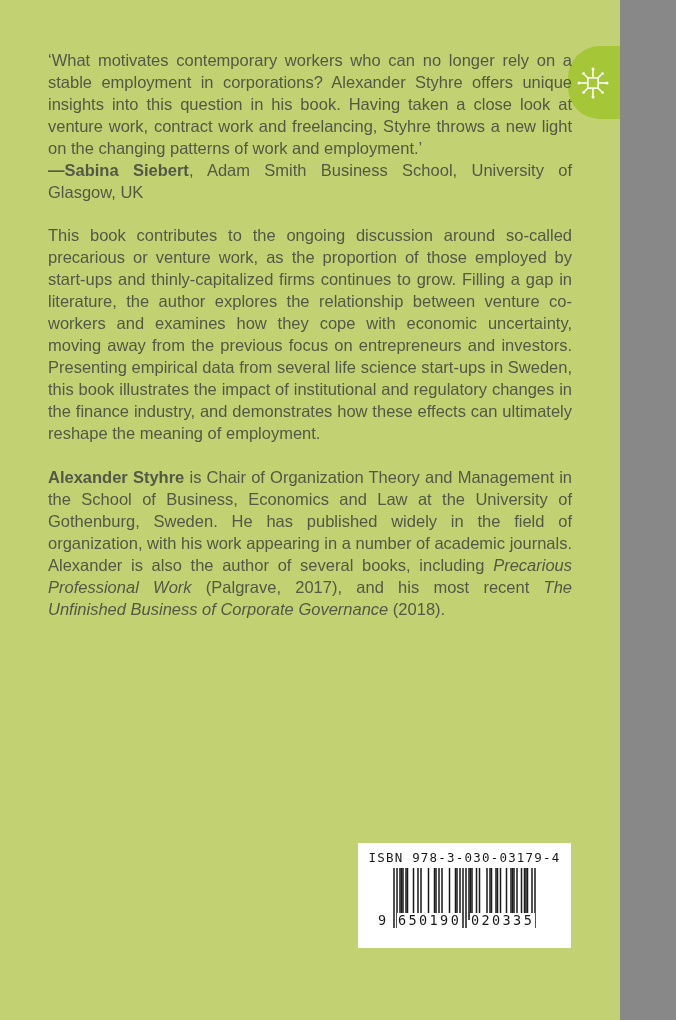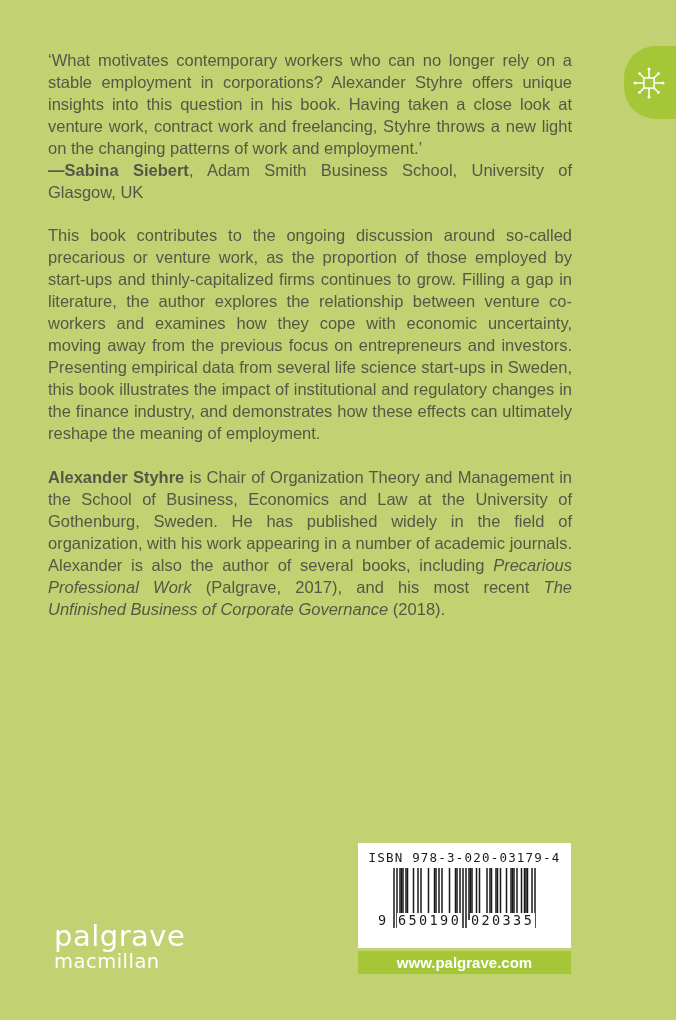--- a/index.html
+++ b/index.html
@@ -1,18 +1,18 @@
 <!DOCTYPE html>
 <html style="--background: #c2d171; --accent: #a5c637; --body-text: #545847; --barcode-bg: #ffffff; --barcode-text: #1a1a1a; --logo-text: #ffffff;"><head>
 <meta charset="utf-8">
 <style>
   html,body{margin:0;padding:0;background:#888;}
   .cover{
     position:relative;
-    width:676px;height:1020px;
+    width:620px;height:1020px;
     background:var(--background,#c2d171);
     overflow:hidden;
     font-family:"Liberation Sans",sans-serif;
   }
   
   .badge{
     position:absolute;right:0;top:46px;
     width:52px;height:73px;
     background:var(--accent,#a5c637);
     border-radius:32px 0 0 32px;
@@ -99,21 +99,21 @@
   </div>
 
   <div class="copy">
     <p>‘What motivates contemporary workers who can no longer rely on a stable employment in corporations? Alexander Styhre offers unique insights into this question in his book. Having taken a close look at venture work, contract work and freelancing, Styhre throws a new light on the changing patterns of work and employment.’</p>
     <p class="attribution"><span style="font-weight: 700;">—Sabina Siebert</span><span>, Adam Smith Business School, University of Glasgow, UK</span></p>
     <p class="gap">This book contributes to the ongoing discussion around so-called precarious or venture work, as the proportion of those employed by start-ups and thinly-capitalized firms continues to grow. Filling a gap in literature, the author explores the relationship between venture co-workers and examines how they cope with economic uncertainty, moving away from the previous focus on entrepreneurs and investors. Presenting empirical data from several life science start-ups in Sweden, this book illustrates the impact of institutional and regulatory changes in the finance industry, and demonstrates how these effects can ultimately reshape the meaning of employment.</p>
     <p><span style="font-weight: 700;">Alexander Styhre</span><span> is Chair of Organization Theory and Management in the School of Business, Economics and Law at the University of Gothenburg, Sweden. He has published widely in the field of organization, with his work appearing in a number of academic journals. Alexander is also the author of several books, including </span><span style="font-style: italic;">Precarious Professional Work</span><span> (Palgrave, 2017), and his most recent </span><span style="font-style: italic;">The Unfinished Business of Corporate Governance</span><span> (2018).</span></p>
   </div>
 
   <div class="barcode-box">
-    <div class="isbn-line">ISBN 978-3-020-03179-4</div>
+    <div class="isbn-line">ISBN 978-3-030-03179-4</div>
     <div class="bars"><svg width="143" height="60" viewBox="0 0 142.5 60">
           <rect x="0.00" y="0" width="1.5" height="60" fill="#1a1a1a"></rect>
           <rect x="3.00" y="0" width="1.5" height="60" fill="#1a1a1a"></rect>
           <rect x="6.00" y="0" width="1.5" height="52" fill="#1a1a1a"></rect>
           <rect x="7.50" y="0" width="1.5" height="52" fill="#1a1a1a"></rect>
           <rect x="9.00" y="0" width="1.5" height="52" fill="#1a1a1a"></rect>
           <rect x="12.00" y="0" width="1.5" height="52" fill="#1a1a1a"></rect>
           <rect x="13.50" y="0" width="1.5" height="52" fill="#1a1a1a"></rect>
           <rect x="19.50" y="0" width="1.5" height="52" fill="#1a1a1a"></rect>
           <rect x="24.00" y="0" width="1.5" height="52" fill="#1a1a1a"></rect>
@@ -151,20 +151,15 @@
           <rect x="133.50" y="0" width="1.5" height="52" fill="#1a1a1a"></rect>
           <rect x="138.00" y="0" width="1.5" height="60" fill="#1a1a1a"></rect>
           <rect x="141.00" y="0" width="1.5" height="60" fill="#1a1a1a"></rect>
         </svg>
       <span class="digit digit-lead">9</span>
       <span class="digit digit-left">650190</span>
       <span class="digit digit-right">020335</span>
     </div>
   </div>
 
-  <div class="web-strip">www.palgrave.com</div>
 
-  <div class="logo">
-    <div class="l1">palgrave</div>
-    <div class="l2">macmillan</div>
-  </div>
 
 </div>
 
 </body></html>

